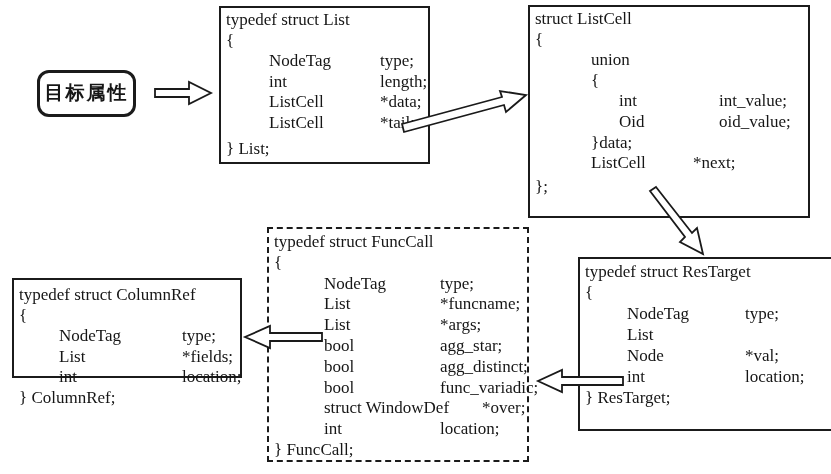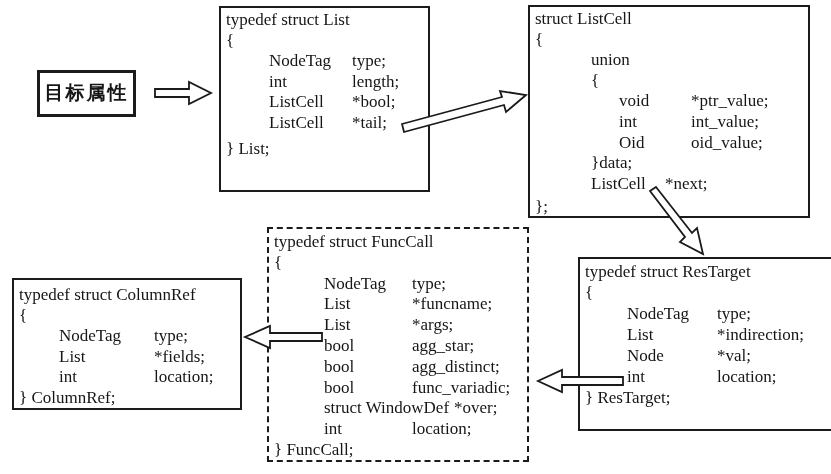--- a/index.html
+++ b/index.html
@@ -8,39 +8,39 @@
     font-family:"Liberation Serif","DejaVu Serif",serif;color:#161616;
     overflow:hidden;
   }
   .box{
     position:absolute;background:#ffffff;border:2.5px solid #1b1b1b;
     box-sizing:border-box;padding:2px 4px 0 5px;font-size:17px;
     line-height:20.5px;white-space:nowrap;
   }
   .box .title{white-space:nowrap;}
   .members{margin-left:var(--mi,45px);}
-  .row{display:flex;}
+  .row{display:flex;gap:28px;}
   .row .mt{box-sizing:border-box;min-width:var(--tw,85px);padding-right:5px;flex:0 0 auto;}
   .close{margin-top:var(--cg,0px);}
   
   #box-target{
     left:37px;top:70px;width:99px;height:47px;border-width:3px;
     display:flex;align-items:center;justify-content:center;
     font-family:"Liberation Sans","DejaVu Sans",sans-serif;
-    font-weight:bold;font-size:19px;letter-spacing:2px;padding:0;
+    font-weight:bold;font-size:19px;letter-spacing:2px;padding:0;border-radius:12px;
   }
-  #box-list{left:219px;top:6px;width:211px;height:186px;--mi:43px;--tw:83px;--cg:6px;}
+  #box-list{left:219px;top:6px;width:211px;height:158px;--mi:43px;--tw:83px;--cg:6px;}
   #box-listcell{left:528px;top:5px;width:282px;height:213px;--cg:3px;line-height:20.6px;}
   #box-listcell .u1{margin-left:56px;}
   #box-listcell .u2{margin-left:84px;--tw:72px;}
   #box-listcell .unext{margin-left:56px;--tw:74px;}
   #box-funccall{left:267px;top:227px;width:262px;height:235px;border-style:dashed;border-width:2px;
     --mi:50px;--tw:88px;line-height:20.8px;padding-top:3px;}
   #box-restarget{left:578px;top:257px;width:275px;height:174px;--mi:42px;--tw:90px;line-height:21px;}
-  #box-columnref{left:12px;top:278px;width:230px;height:132px;--mi:40px;--tw:95px;padding-top:5px;}
+  #box-columnref{left:12px;top:278px;width:230px;height:100px;--mi:40px;--tw:95px;padding-top:5px;}
   .arrow-layer{position:absolute;left:0;top:0;pointer-events:none;}
   .arrow-layer polygon{fill:#ffffff;stroke:#1a1a1a;stroke-width:1.8;stroke-linejoin:miter;}
 </style>
 </head>
 <body>
 
 <div class="canvas">
 
   <div class="box" id="box-target">
     <span>目标属性</span>
@@ -53,39 +53,35 @@
       <div class="row">
         <span class="mt">NodeTag</span>
         <span class="mn">type;</span>
       </div>
       <div class="row">
         <span class="mt">int</span>
         <span class="mn">length;</span>
       </div>
       <div class="row">
         <span class="mt">ListCell</span>
-        <span class="mn">*bool;</span>
+        <span class="mn">*data;</span>
       </div>
       <div class="row">
         <span class="mt">ListCell</span>
         <span class="mn">*tail;</span>
       </div>
     </div>
     <div class="close">} List;</div>
   </div>
 
   <div class="box" id="box-listcell">
     <div class="title">struct ListCell</div>
     <div>{</div>
     <div class="u1">union</div>
     <div class="u1">{</div>
-    <div class="row u2">
-      <span class="mt">void</span>
-      <span class="mn">*ptr_value;</span>
-    </div>
     <div class="row u2">
       <span class="mt">int</span>
       <span class="mn">int_value;</span>
     </div>
     <div class="row u2">
       <span class="mt">Oid</span>
       <span class="mn">oid_value;</span>
     </div>
     <div class="u1">}data;</div>
     <div class="row unext">
@@ -138,21 +134,20 @@
   <div class="box" id="box-restarget">
     <div class="title">typedef struct ResTarget</div>
     <div>{</div>
     <div class="members">
       <div class="row">
         <span class="mt">NodeTag</span>
         <span class="mn">type;</span>
       </div>
       <div class="row">
         <span class="mt">List</span>
-        <span class="mn">*indirection;</span>
       </div>
       <div class="row">
         <span class="mt">Node</span>
         <span class="mn">*val;</span>
       </div>
       <div class="row">
         <span class="mt">int</span>
         <span class="mn">location;</span>
       </div>
     </div>

